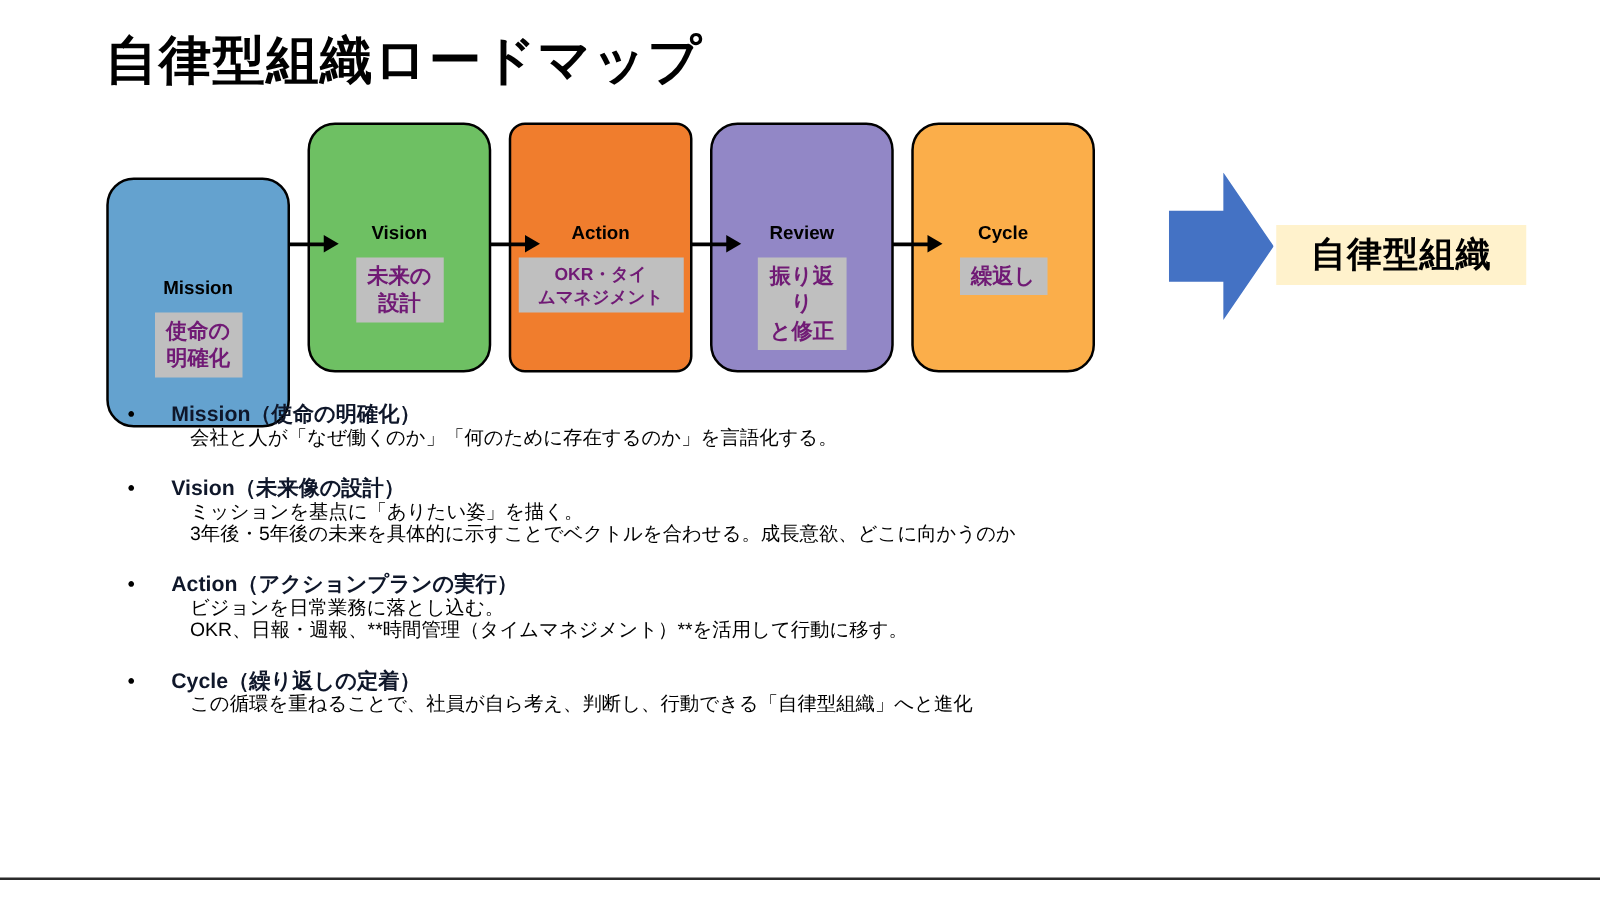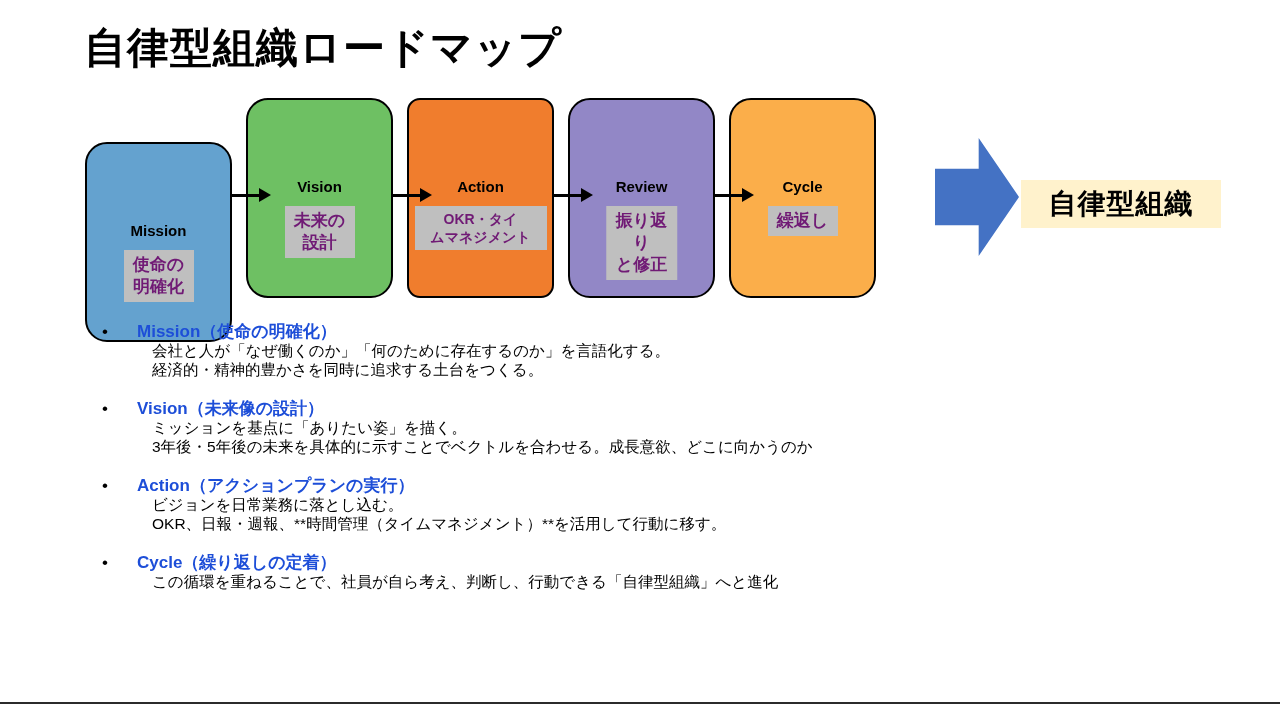--- a/index.html
+++ b/index.html
@@ -62,21 +62,21 @@
   }
   .result-label { font-size:28px; font-weight:bold; color:#000; letter-spacing:1px; }
 
   .bullets {
     position:absolute; left:100px; top:322px; width:1120px; list-style:none;
   }
   .bullet-item { position:relative; padding-left:37px; margin-bottom:20px; }
   .bullet-item::before {
     content:'\2022'; position:absolute; left:2px; top:0px; font-size:17px; color:#000;
   }
-  .bullet-header { font-size:17px; font-weight:bold; line-height:19px; margin-bottom:1px; color:#1d4ed8; }
+  .bullet-header { font-size:17px; font-weight:bold; line-height:19px; margin-bottom:1px; color:#0f172a; }
   .bullet-line { font-size:15.5px; line-height:18.5px; padding-left:15px; color:#000; }
 
   .bottom-line {
     position:absolute; left:0; top:702px; width:1280px; height:2px; background:#2b2b2b;
   }
 </style>
 </head>
 <body>
 
 <div class="slide">
@@ -125,21 +125,20 @@
       <span class="result-label">自律型組織</span>
     </div>
 
   </div>
 
   <ul class="bullets">
 
     <li class="bullet-item">
       <div class="bullet-header">Mission（使命の明確化）</div>
       <div class="bullet-line">会社と人が「なぜ働くのか」「何のために存在するのか」を言語化する。</div>
-      <div class="bullet-line">経済的・精神的豊かさを同時に追求する土台をつくる。</div>
     </li>
 
     <li class="bullet-item">
       <div class="bullet-header">Vision（未来像の設計）</div>
       <div class="bullet-line">ミッションを基点に「ありたい姿」を描く。</div>
       <div class="bullet-line">3年後・5年後の未来を具体的に示すことでベクトルを合わせる。成長意欲、どこに向かうのか</div>
     </li>
 
     <li class="bullet-item">
       <div class="bullet-header">Action（アクションプランの実行）</div>

